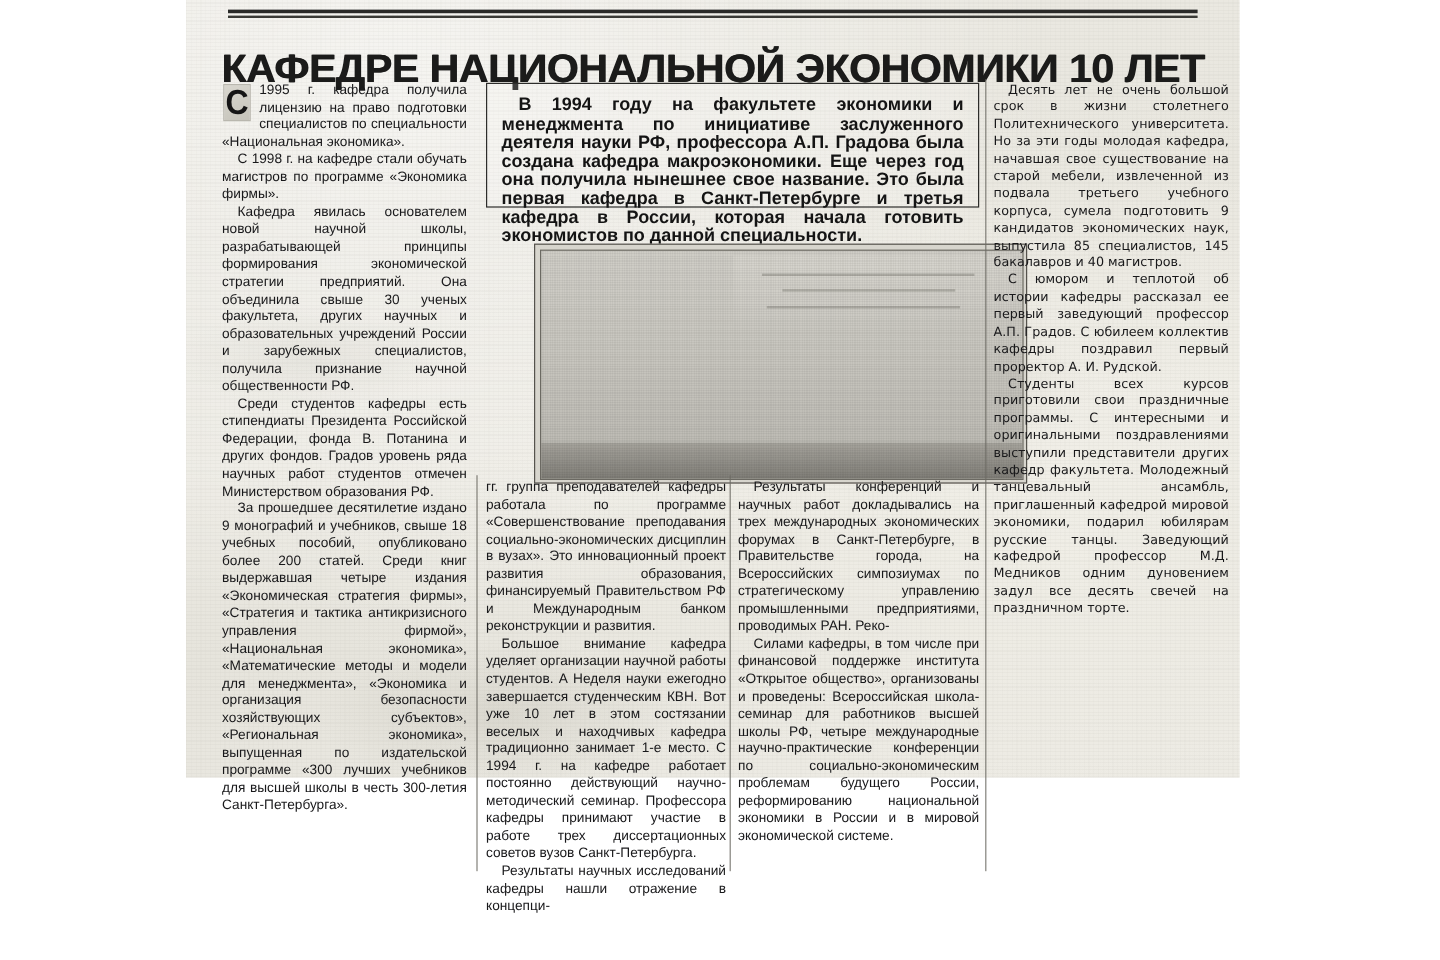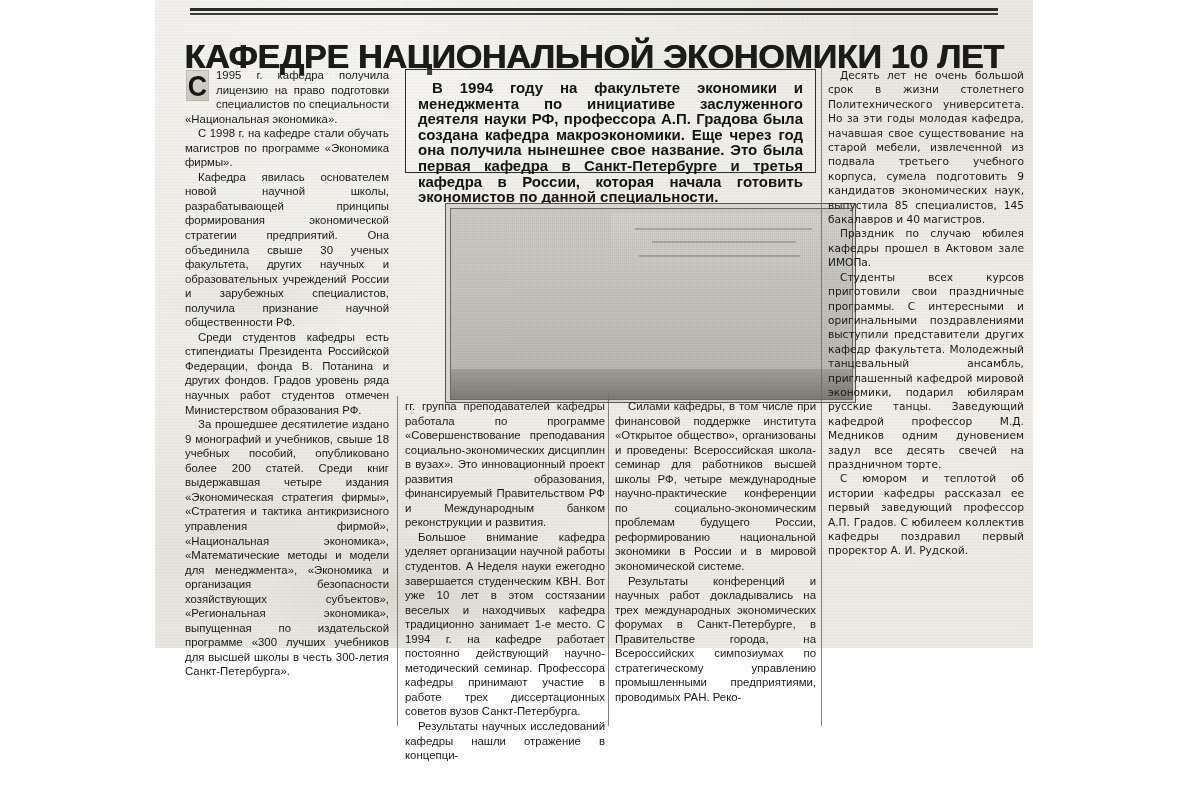--- a/index.html
+++ b/index.html
@@ -395,25 +395,24 @@
     <p>За прошедшее десятилетие издано 9 монографий и учебников, свыше 18 учебных пособий,  опубликовано более 200 статей. Среди  книг выдержавшая четыре издания «Экономическая стратегия фирмы», «Стратегия и тактика антикризисного управления фирмой», «Национальная экономика», «Математические методы и модели для менеджмента», «Экономика и организация безопасности хозяйствующих субъектов», «Региональная экономика», выпущенная по издательской программе «300 лучших учебников для высшей школы в честь 300-летия Санкт-Петербурга».</p>
   </div>
 
   <div class="col" id="col2">
     <p class="noind">гг. группа преподавателей кафедры работала по программе «Совершенствование преподавания социально-экономических дисциплин в вузах». Это  инновационный проект развития образования, финансируемый Правительством РФ и Международным банком реконструкции и развития.</p>
     <p>Большое внимание кафедра уделяет организации научной работы студентов. А Неделя науки ежегодно  завершается студенческим КВН. Вот уже  10 лет в этом состязании веселых и находчивых  кафедра традиционно занимает 1-е место. С 1994 г. на кафедре работает постоянно действующий научно-методический семинар. Профессора кафедры принимают участие в работе трех диссертационных советов вузов Санкт-Петербурга.</p>
     <p>Результаты научных исследований кафедры нашли отражение в концепци-</p>
   </div>
 
   <div class="col" id="col3">
+    <p>Результаты конференций и научных работ докладывались на трех международных экономических форумах в Санкт-Петербурге, в Правительстве города, на Всероссийских симпозиумах по стратегическому управлению промышленными предприятиями, проводимых РАН. Реко-</p>
     <p>Силами кафедры, в том числе при финансовой поддержке института «Открытое общество», организованы и проведены: Всероссийская школа-семинар для работников высшей школы РФ, четыре международные научно-практические конференции по социально-экономическим проблемам будущего России, реформированию национальной экономики в России и в мировой экономической системе.</p>
-    <p>Результаты конференций и научных работ докладывались на трех международных экономических форумах в Санкт-Петербурге, в Правительстве города, на Всероссийских симпозиумах по стратегическому управлению промышленными предприятиями, проводимых РАН. Реко-</p>
   </div>
 
   <div class="col" id="col4">
     <p>Десять лет не очень большой срок в жизни столетнего Политехнического университета. Но за эти годы молодая кафедра, начавшая свое существование на старой мебели, извлеченной из подвала третьего учебного корпуса,  сумела подготовить  9 кандидатов экономических наук, выпустила 85 специалистов, 145 бакалавров и 40 магистров.</p>
-    <p>Праздник  по случаю юбилея кафедры прошел в Актовом зале ИМОПа.</p>
+    <p>С юмором и теплотой об истории  кафедры рассказал ее первый заведующий профессор А.П. Градов. С юбилеем коллектив кафедры поздравил  первый проректор А. И. Рудской.</p>
     <p>Студенты всех курсов приготовили свои праздничные программы.  С интересными и оригинальными  поздравлениями выступили представители других кафедр факультета. Молодежный танцевальный ансамбль, приглашенный кафедрой мировой экономики,  подарил юбилярам русские танцы. Заведующий кафедрой профессор М.Д. Медников одним дуновением задул все десять свечей на праздничном торте.</p>
-    <p>С юмором и теплотой об истории  кафедры рассказал ее первый заведующий профессор А.П. Градов. С юбилеем коллектив кафедры поздравил  первый проректор А. И. Рудской.</p>
   </div>
 
 
 </div>
 
 </body></html>

